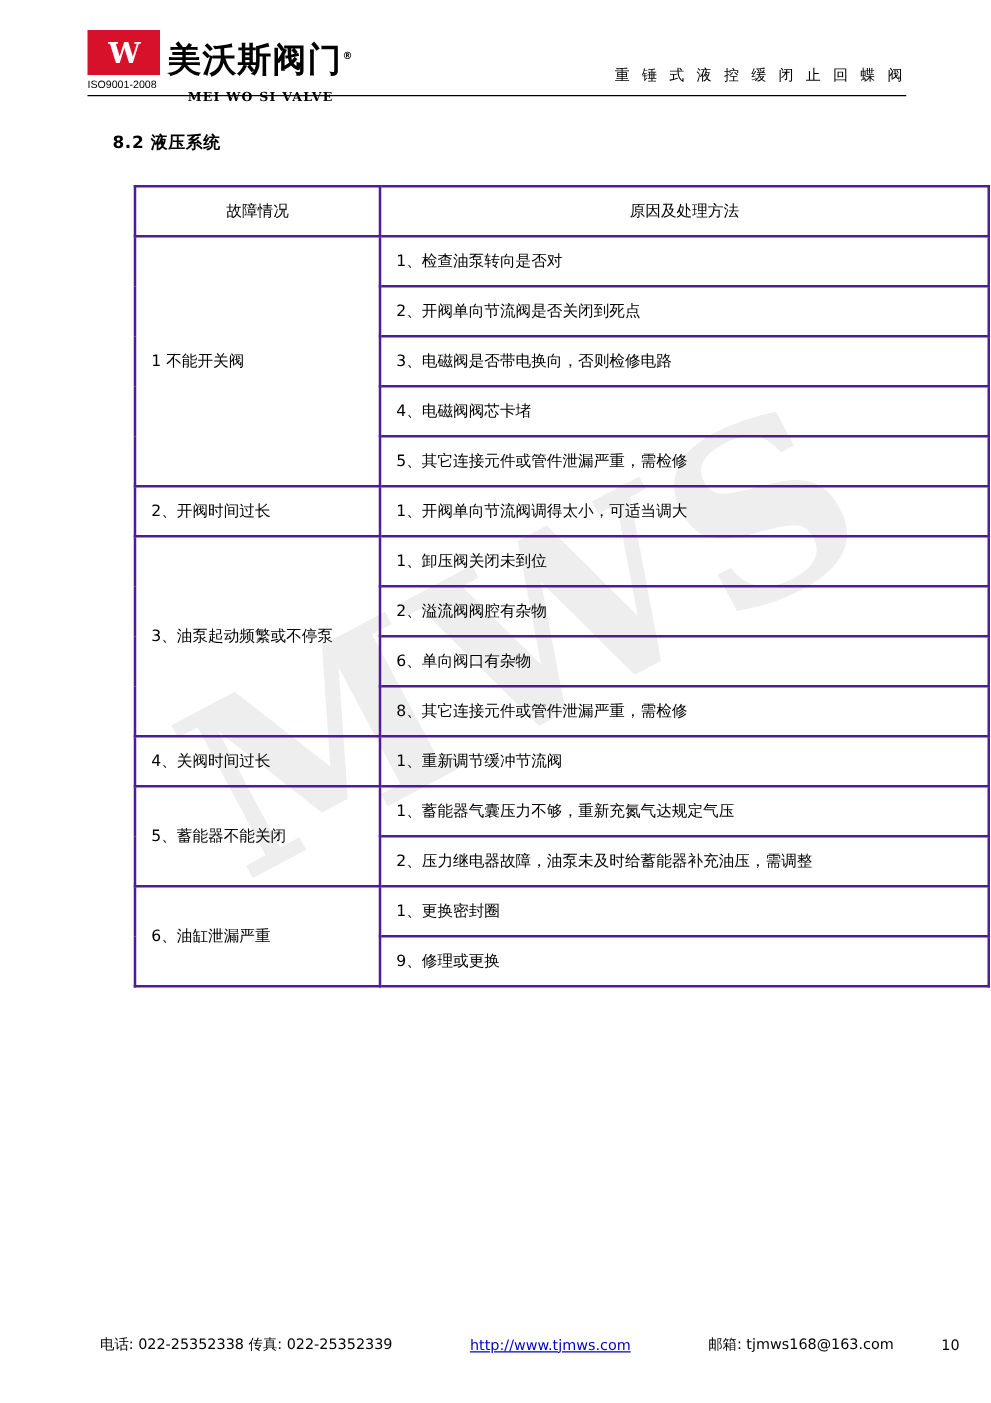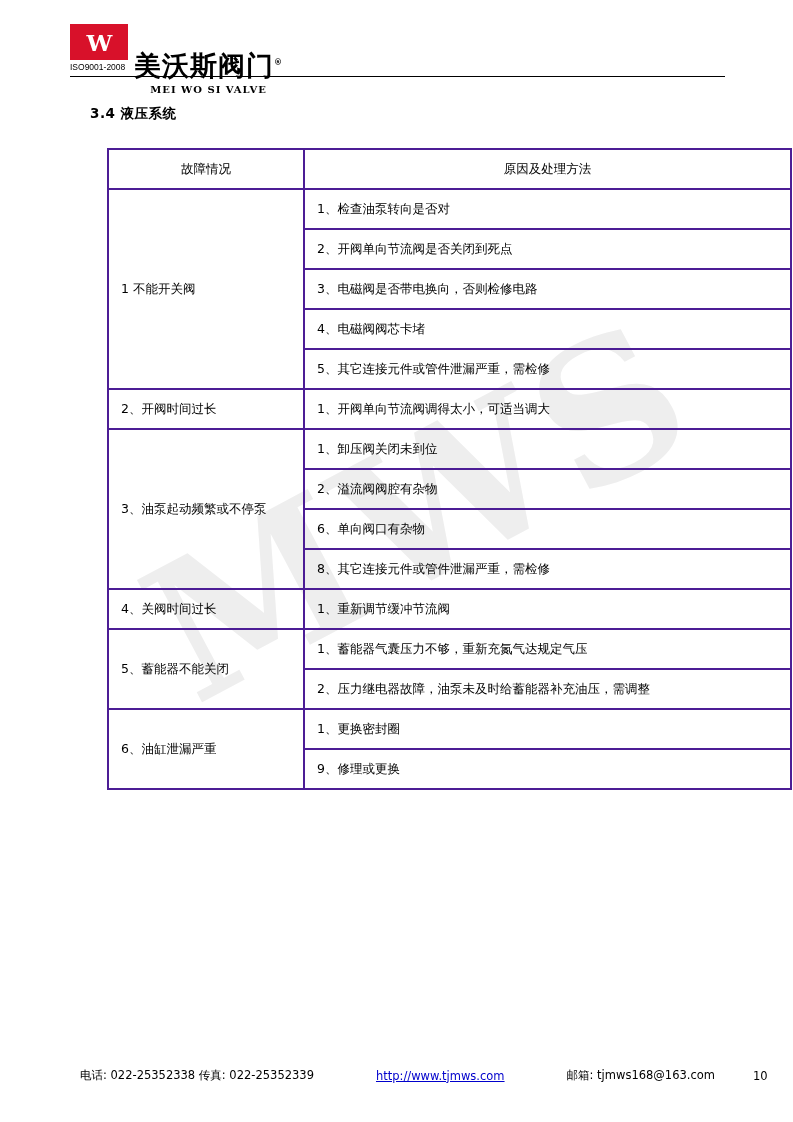--- a/index.html
+++ b/index.html
@@ -54,23 +54,22 @@
   .logo-right {
     margin-left: 6px;
     display: flex;
     flex-direction: column;
     justify-content: flex-start;
   }
   .logo-cn {
     font-size: 27px;
     font-weight: bold;
     letter-spacing: 1px;
-    line-height: 30px;
+    line-height: 42px;
     font-family: "DejaVu Sans", "Liberation Sans", sans-serif;
-    margin-top: 24px;
   }
   .logo-reg {
     font-size: 8px;
     vertical-align: super;
   }
   .logo-en {
     font-size: 10px;
     letter-spacing: 1px;
     margin-top: 3px;
     font-weight: bold;
@@ -195,24 +194,25 @@
 
   <div class="header">
     <div class="logo-block">
       <div class="logo-mark">W</div>
       <div class="logo-right">
         <div class="logo-cn"><span>美沃斯阀门</span><span class="logo-reg">®</span></div>
         <div class="logo-en">MEI WO SI VALVE</div>
       </div>
     </div>
     <div class="logo-iso">ISO9001-2008</div>
+    <div class="header-title">重 锤 式 液 控 缓 闭 止 回 蝶 阀</div>
   </div>
   <div class="header-rule"></div>
 
-  <div class="section-heading">3.4 液压系统</div>
+  <div class="section-heading">8.2 液压系统</div>
 
   <div class="table-wrap">
     <table class="fault-table">
       <tbody>
         <tr>
           <td class="col-a head">故障情况</td>
           <td class="col-b head">原因及处理方法</td>
         </tr>
 
         <tr>

